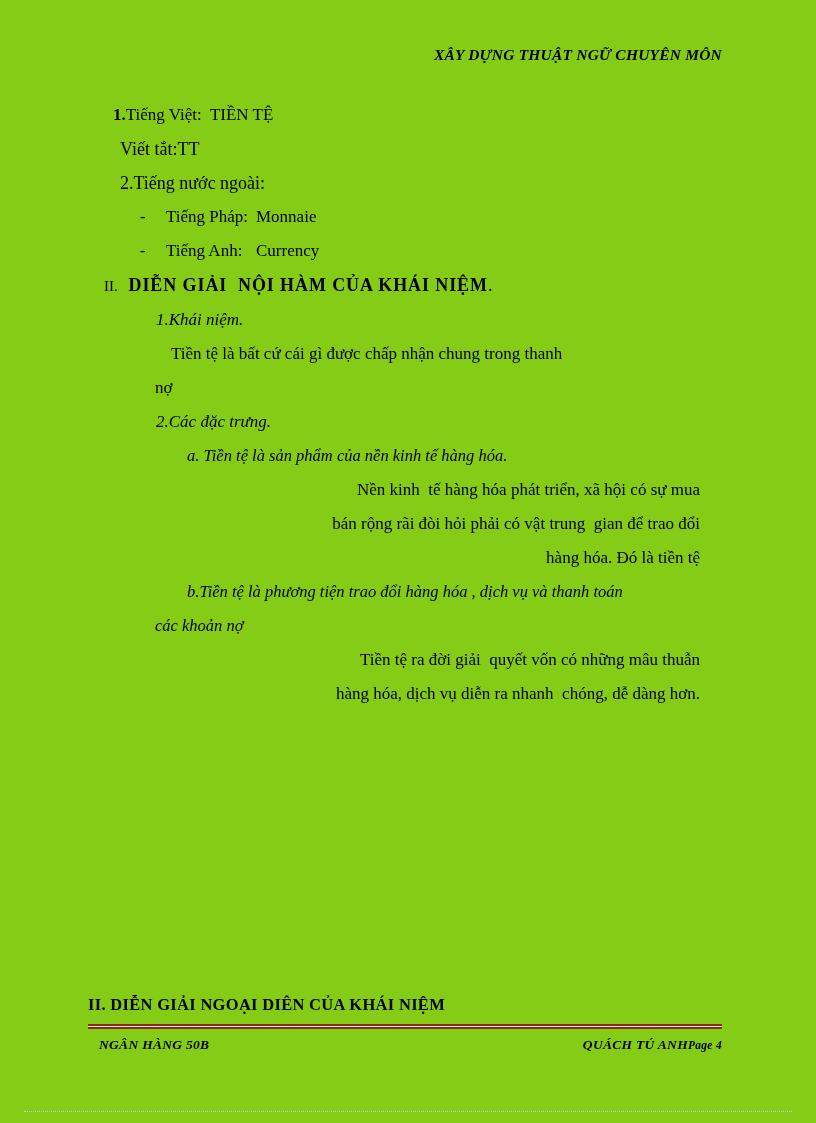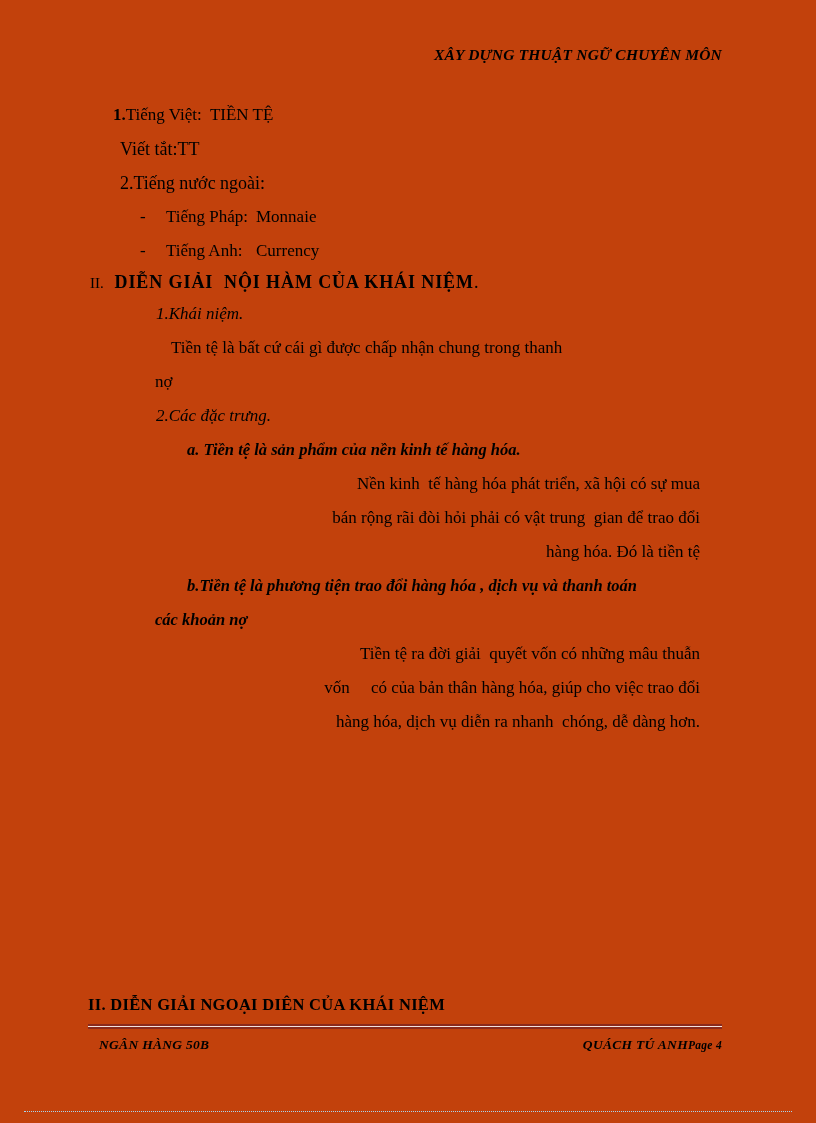--- a/index.html
+++ b/index.html
@@ -9,21 +9,21 @@
     background: #ffffff;
   }
   body {
     font-family: "Liberation Serif", "DejaVu Serif", serif;
     color: #000000;
   }
   .page {
     position: relative;
     width: 816px;
     height: 1123px;
-    background: #c2410c;
+    background: #84cc16;
     overflow: hidden;
   }
 
   
   .doc-header {
     position: absolute;
     top: 46px;
     left: 88px;
     width: 634px;
     text-align: right;
@@ -54,22 +54,22 @@
     font-weight: normal;
   }
   .sec-heading-1 .tail {
     font-weight: normal;
   }
 
   
   .sec-heading-2 {
     font-weight: bold;
     font-size: 18px;
-    line-height: 28px;
-    margin-left: 2px;
+    line-height: 34px;
+    margin-left: 16px;
     letter-spacing: 0.9px;
     white-space: pre;
   }
   .sec-heading-2 .numeral {
     font-weight: normal;
     font-size: 15px;
     letter-spacing: 0;
   }
   .sec-heading-2 .tail {
     font-weight: normal;
@@ -130,21 +130,20 @@
   .para .cont {
     display: block;
   }
 
   .italic-point {
     margin-left: 67px;
     font-style: italic;
     font-size: 16.5px;
     line-height: 34px;
     width: 600px;
-    font-weight: bold;
   }
   .italic-point .first {
     display: block;
     text-indent: 32px;
   }
   .italic-point .cont {
     display: block;
   }
 
   .para-b {
@@ -259,21 +258,20 @@
       <span class="l">hàng hóa. Đó là tiền tệ</span>
     </div>
 
     <div class="italic-point">
       <span class="first">b.Tiền tệ là phương tiện trao đổi hàng hóa , dịch vụ và thanh toán</span>
       <span class="cont">các khoản nợ</span>
     </div>
 
     <div class="para-b">
       <span class="l ind">Tiền tệ ra đời giải  quyết vốn có những mâu thuẫn</span>
-      <span class="l">vốn     có của bản thân hàng hóa, giúp cho việc trao đổi</span>
       <span class="l">hàng hóa, dịch vụ diễn ra nhanh  chóng, dễ dàng hơn.</span>
     </div>
 
   </div>
 
   <div class="footer-heading">II. DIỄN GIẢI  NGOẠI DIÊN CỦA KHÁI NIỆM</div>
 
   <div class="footer-rule" style="border-top-color: rgb(138, 42, 28); border-bottom-color: rgb(138, 42, 28);"></div>
 
   <div class="footer-row">

